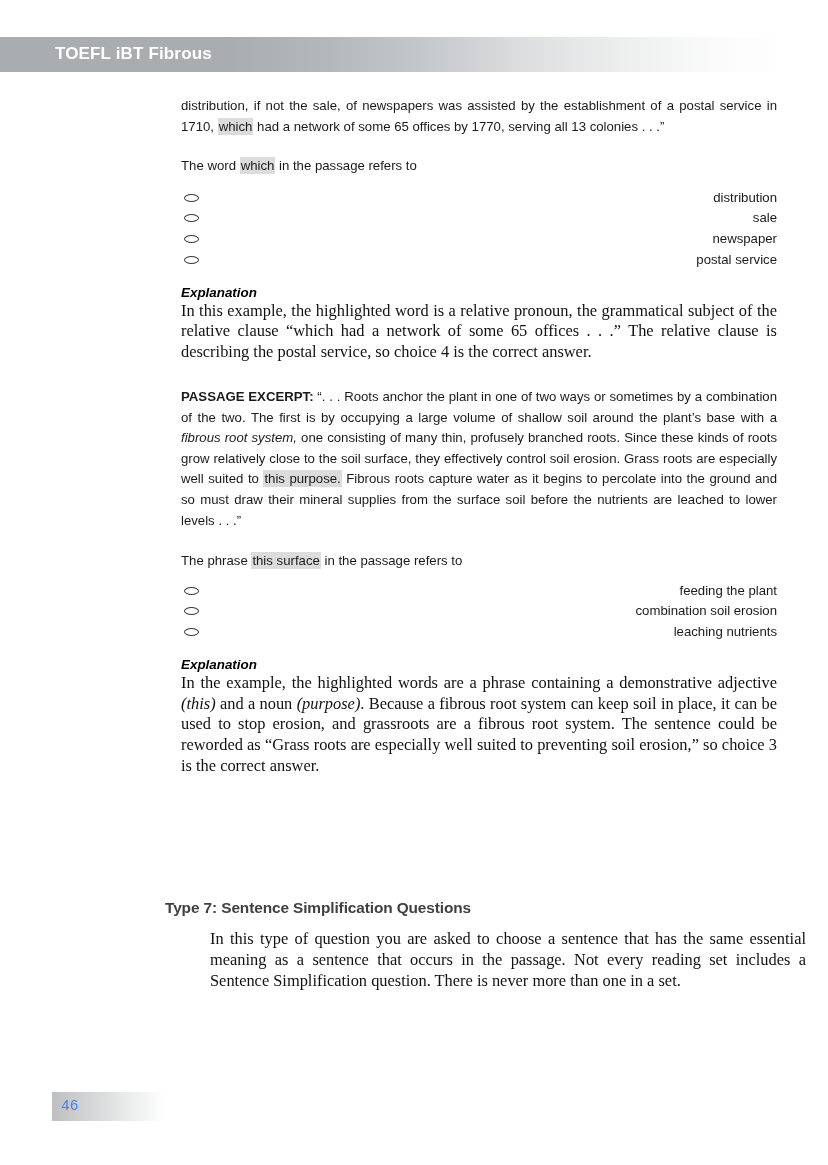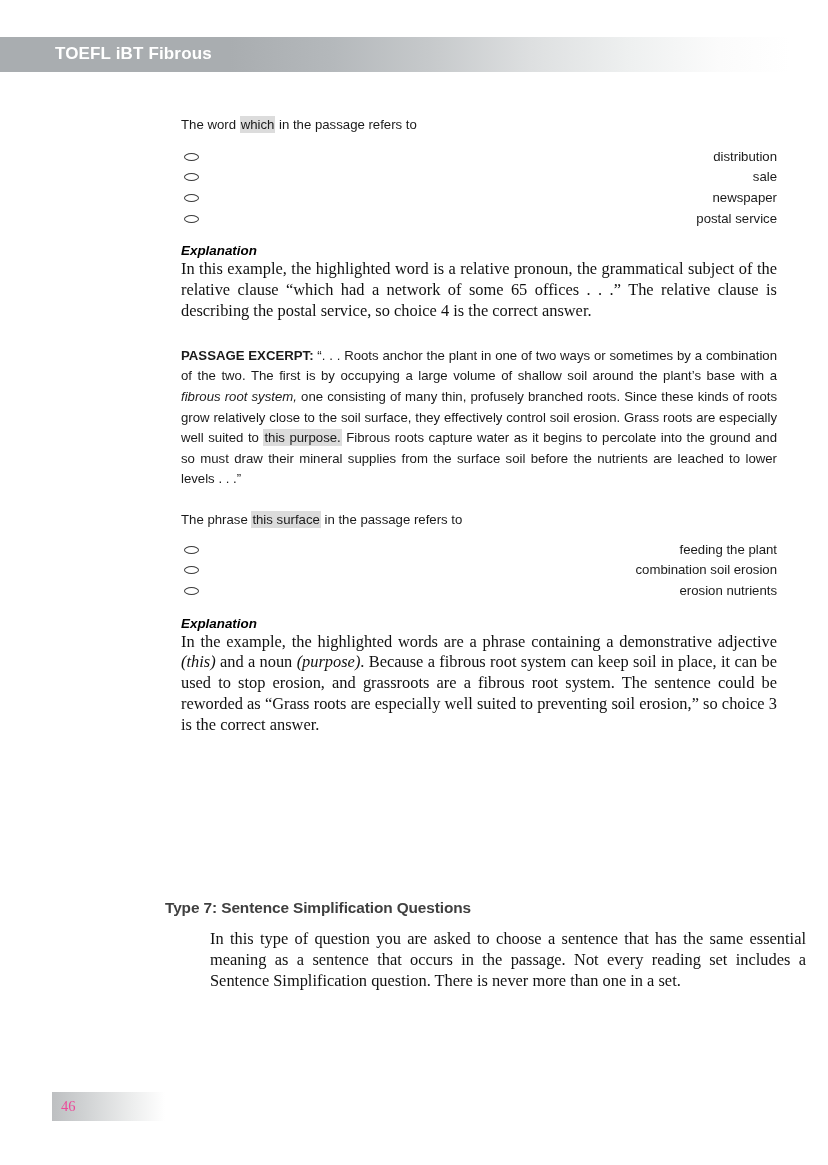--- a/index.html
+++ b/index.html
@@ -142,40 +142,41 @@
     left: 52px;
     top: 1092px;
     width: 113px;
     height: 29px;
     background: linear-gradient(to right, #bdbfc1 0%, #d4d6d7 35%, #eceded 70%, #ffffff 100%);
   }
   .page-number {
     position: absolute;
     left: 61px;
     top: 1098px;
-    font-family: Liberation Serif, serif;
+    font-family: Liberation Mono, monospace;
     font-size: 14.5px;
-    color: #ec4899;
+    color: #3b82f6;
   }
 
   .gap-a { height: 19px; }
   .gap-b { height: 11px; }
   .gap-c { height: 14px; }
   .gap-d { height: 24px; }
   .gap-e { height: 20px; }
   .gap-f { height: 9px; }
 </style>
 </head>
 <body>
 
 <div class="header-bar"></div>
 <div class="header-title">TOEFL iBT Fibrous</div>
 
 <div class="content">
 
+  <p class="sans"><span>distribution, if not the sale, of newspapers was assisted by the establishment of a postal service in 1710, </span><span class="hl">which</span><span> had a network of some 65 offices by 1770, serving all 13 colonies . . .”</span></p>
 
   <div class="gap-a"></div>
 
   <p class="sans nojust"><span>The word </span><span class="hl">which</span><span> in the passage refers to</span></p>
 
   <div class="gap-b"></div>
 
   <ul class="options">
     <li><span class="oval"></span><span>distribution</span></li>
     <li><span class="oval"></span><span>sale</span></li>
@@ -194,21 +195,21 @@
 
   <div class="gap-e"></div>
 
   <p class="sans nojust"><span>The phrase </span><span class="hl">this surface</span><span> in the passage refers to</span></p>
 
   <div class="gap-f"></div>
 
   <ul class="options tight">
     <li><span class="oval"></span><span>feeding the plant</span></li>
     <li><span class="oval"></span><span>combination soil erosion</span></li>
-    <li><span class="oval"></span><span>erosion nutrients</span></li>
+    <li><span class="oval"></span><span>leaching nutrients</span></li>
   </ul>
 
   <div class="gap-c"></div>
 
   <div class="explanation-head">Explanation</div>
   <p class="serif"><span>In the example, the highlighted words are a phrase containing a demonstrative adjective </span><span class="ital">(this)</span><span> and a noun </span><span class="ital">(purpose)</span><span>. Because a fibrous root system can keep soil in place, it can be used to stop erosion, and grassroots are a fibrous root system. The sentence could be reworded as “Grass roots are especially well suited to preventing soil erosion,” so choice 3 is the correct answer.</span></p>
 
 </div>
 
 <div class="section-head">Type 7: Sentence Simplification Questions</div>

